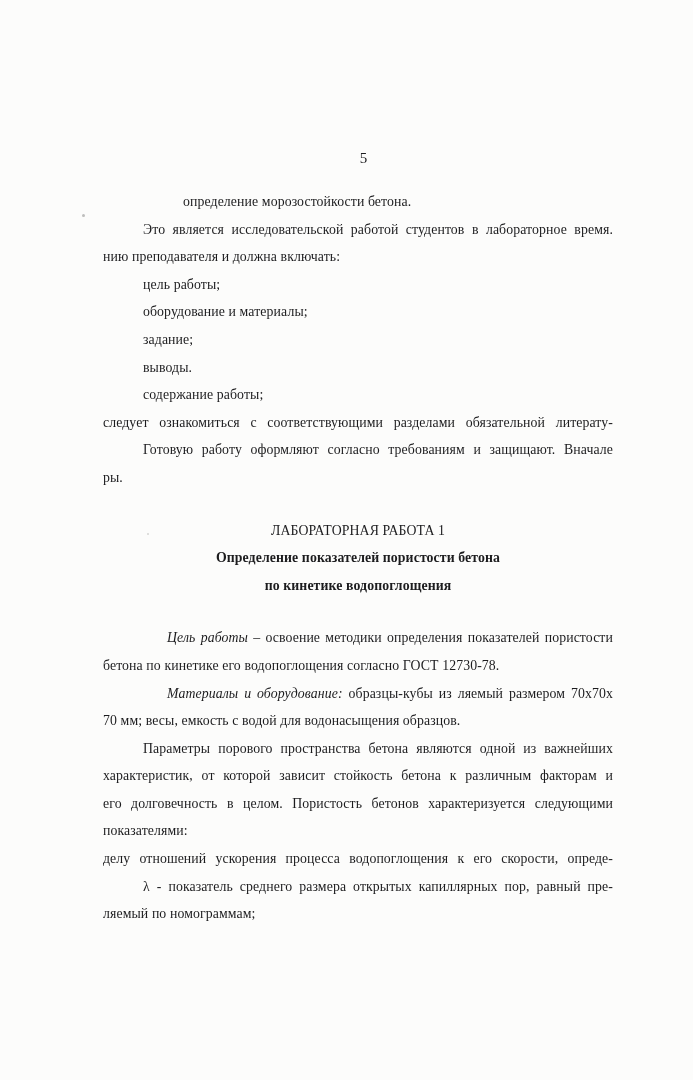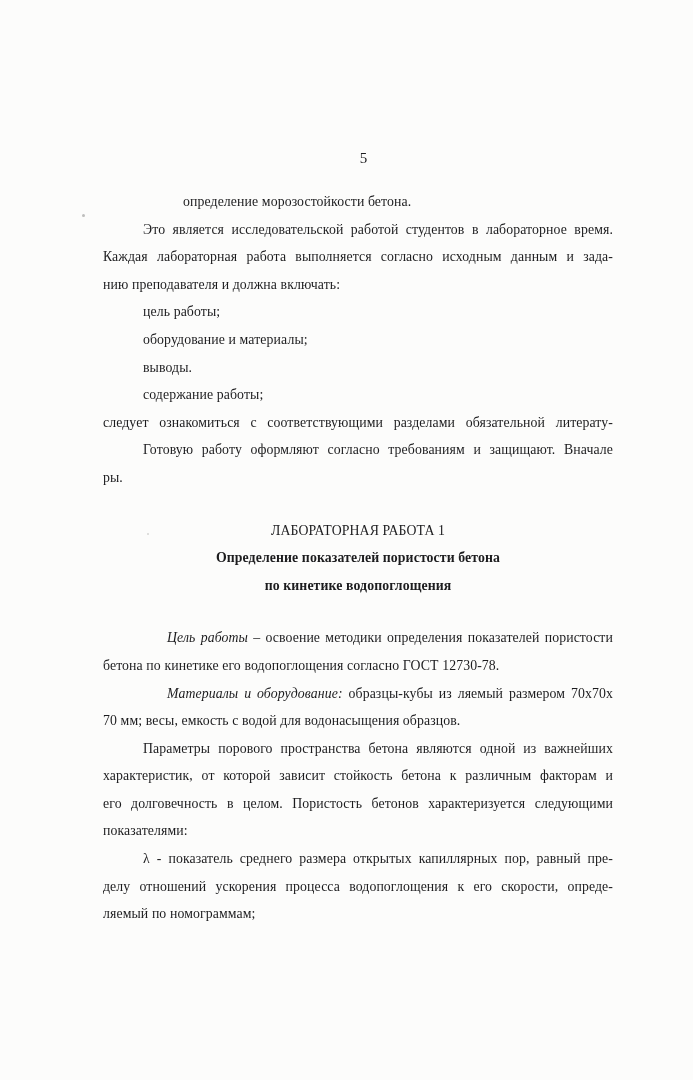--- a/index.html
+++ b/index.html
@@ -53,26 +53,26 @@
 <body>
 
 <div class="page" style="--paper: #fcfcfb; --ink: #1c1c1e;">
   <div class="page-number">5</div>
   <div class="doc-body">
       <div class="block hang">
         <div class="line"><span>определение морозостойкости бетона.</span></div>
       </div>
       <div class="block">
         <div class="line fill indent"><span>Это является исследовательской работой студентов в лабораторное время.</span></div>
-        <div class="line fill"><span>Каждая лабораторная работа выполняется согласно исходным данным и зада-</span></div>
         <div class="line"><span>нию преподавателя и должна включать:</span></div>
       </div>
       <div class="block list">
         <div class="line"><span>цель работы;</span></div>
         <div class="line"><span>оборудование и материалы;</span></div>
+        <div class="line"><span>задание;</span></div>
         <div class="line"><span>выводы.</span></div>
         <div class="line"><span>содержание работы;</span></div>
       </div>
       <div class="block">
         <div class="line fill"><span>следует ознакомиться с соответствующими разделами обязательной литерату-</span></div>
         <div class="line fill indent"><span>Готовую работу оформляют согласно требованиям и защищают. Вначале</span></div>
         <div class="line"><span>ры.</span></div>
       </div>
       <div class="block headings">
         <div class="line"><span>ЛАБОРАТОРНАЯ РАБОТА 1</span></div>
@@ -87,20 +87,20 @@
         <div class="line fill indent"><span class="italic">Материалы и оборудование:</span><span> образцы-кубы из ляемый размером 70х70х</span></div>
         <div class="line"><span>70 мм; весы, емкость с водой для водонасыщения образцов.</span></div>
       </div>
       <div class="block">
         <div class="line fill indent"><span>Параметры порового пространства бетона являются одной из важнейших</span></div>
         <div class="line fill"><span>характеристик, от которой зависит стойкость бетона к различным факторам и</span></div>
         <div class="line fill"><span>его долговечность в целом. Пористость бетонов характеризуется следующими</span></div>
         <div class="line"><span>показателями:</span></div>
       </div>
       <div class="block">
+        <div class="line fill"><span>делу отношений ускорения процесса водопоглощения к его скорости, опреде-</span></div>
         <div class="line fill indent"><span>λ - показатель среднего размера открытых капиллярных пор, равный пре-</span></div>
-        <div class="line fill"><span>делу отношений ускорения процесса водопоглощения к его скорости, опреде-</span></div>
         <div class="line"><span>ляемый по номограммам;</span></div>
       </div>
     </div>
   <div class="speck speck-1"></div>
   <div class="speck speck-2"></div>
 </div>
 
 </body></html>

